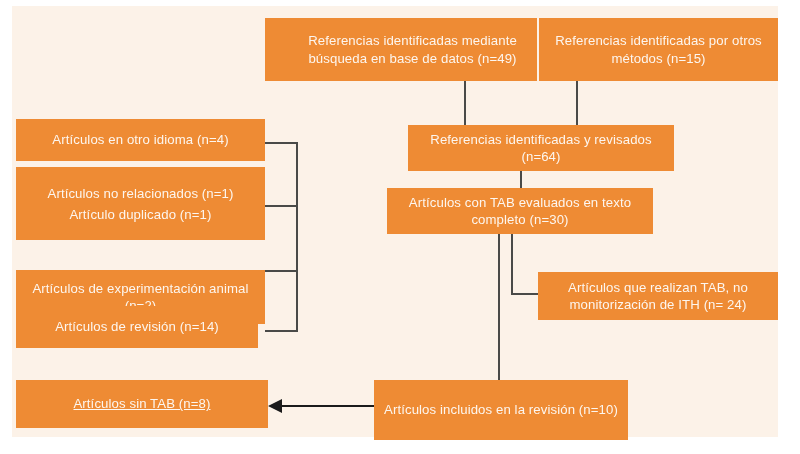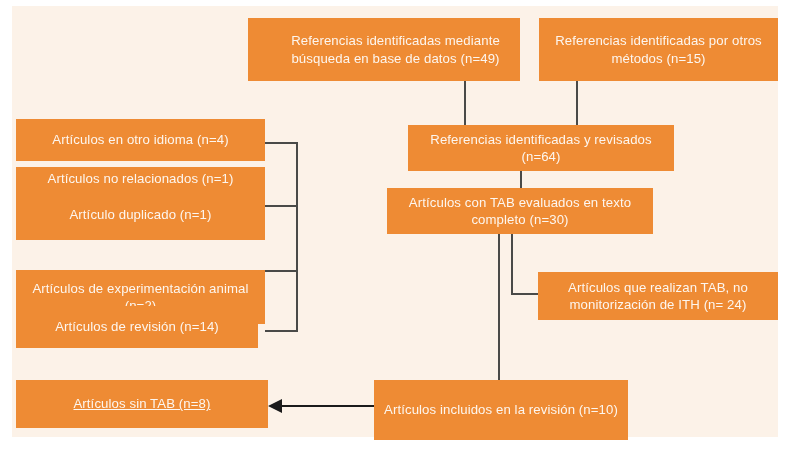--- a/index.html
+++ b/index.html
@@ -79,21 +79,21 @@
     <div class="line hline" style="left:253px; top:324px; width:33px;"></div>
 
     <div class="line vline" style="left:486px; top:228px; height:146px;"></div>
 
     <div class="line vline" style="left:499px; top:228px; height:60px;"></div>
     <div class="line hline" style="left:499px; top:287px; width:27px;"></div>
 
     <div class="arrowline" style="left:262px; top:399px; width:137px;"></div>
     <div class="arrowhead" style="left:256px; top:393px;"></div>
 
-    <div class="box" style="left:236px; top:12px; width:272px; height:63px;padding-left:29px;">
+    <div class="box" style="left:253px; top:12px; width:272px; height:63px;padding-left:29px;">
       <span>Referencias identificadas mediante búsqueda en base de datos (n=49)</span>
     </div>
 
     <div class="box" style="left:527px; top:12px; width:239px; height:63px;">
       <span>Referencias identificadas por otros métodos (n=15)</span>
     </div>
 
     <div class="box" style="left:396px; top:119px; width:266px; height:46px;">
       <span>Referencias identificadas y revisados (n=64)</span>
     </div>
@@ -107,21 +107,21 @@
     </div>
 
     <div class="box" style="left:4px; top:374px; width:252px; height:48px;text-decoration:underline;">
       <span>Artículos sin TAB (n=8)</span>
     </div>
 
     <div class="box" style="left:4px; top:113px; width:249px; height:42px;">
       <span>Artículos en otro idioma (n=4)</span>
     </div>
 
-    <div class="box" style="left:4px; top:161px; width:249px; height:37px; align-items:flex-start; padding-top:3px;">
+    <div class="box" style="left:4px; top:161px; width:249px; height:37px; align-items:flex-end; padding-top:3px;">
       <span>Artículos no relacionados (n=1)</span>
     </div>
 
     <div class="box" style="left:4px; top:198px; width:249px; height:36px; align-items:flex-start;">
       <span>Artículo duplicado (n=1)</span>
     </div>
 
     <div class="box" style="left:4px; top:240px; width:249px; height:54px;margin-top:24px;">
       <span>Artículos de experimentación animal (n=2)</span>
     </div>

